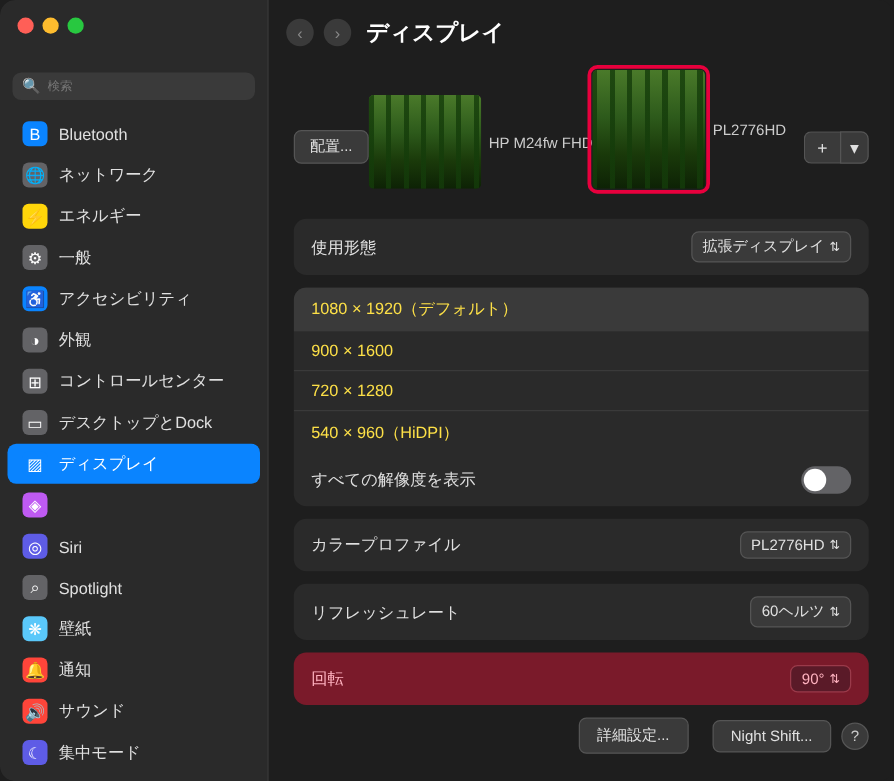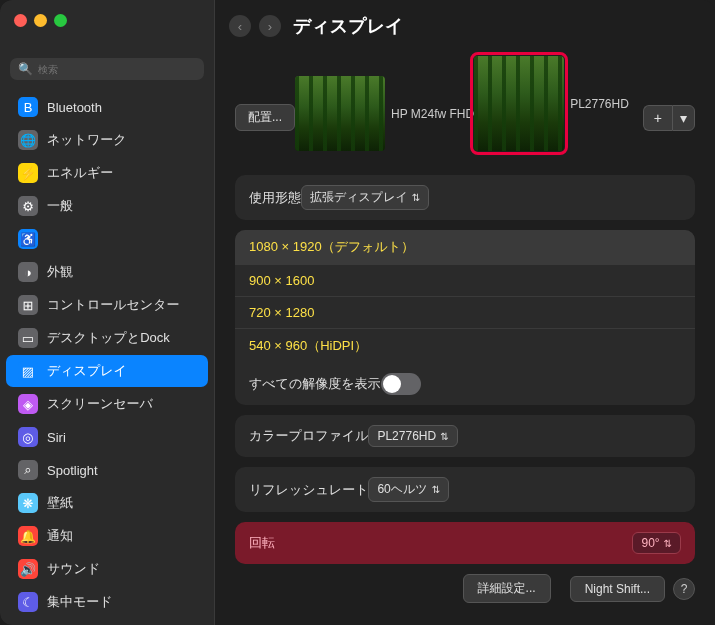--- a/index.html
+++ b/index.html
@@ -204,20 +204,21 @@
     .settings-section {
       background: #2a2a2a;
       border-radius: 10px;
       margin-bottom: 10px;
       overflow: hidden;
     }
 
     .settings-row {
       display: flex;
       align-items: center;
+      justify-content: space-between;
       padding: 10px 14px;
       border-bottom: 1px solid #3a3a3a;
     }
     .settings-row:last-child { border-bottom: none; }
 
     .settings-label {
       font-size: 13px;
       color: #e0e0e0;
     }
 
@@ -337,40 +338,40 @@
         <div class="sidebar-item">
           <span class="sidebar-icon icon-yellow">⚡</span>
           <span>エネルギー</span>
         </div>
         <div class="sidebar-item">
           <span class="sidebar-icon icon-gray">⚙</span>
           <span>一般</span>
         </div>
         <div class="sidebar-item">
           <span class="sidebar-icon icon-blue">♿</span>
+          <span>アクセシビリティ</span>
         </div>
         <div class="sidebar-item">
           <span class="sidebar-icon icon-gray">◑</span>
           <span>外観</span>
         </div>
         <div class="sidebar-item">
           <span class="sidebar-icon icon-gray">⊞</span>
           <span>コントロールセンター</span>
         </div>
         <div class="sidebar-item">
           <span class="sidebar-icon icon-gray">▭</span>
           <span>デスクトップとDock</span>
         </div>
         <div class="sidebar-item active">
           <span class="sidebar-icon icon-blue">▨</span>
           <span>ディスプレイ</span>
         </div>
         <div class="sidebar-item">
           <span class="sidebar-icon icon-purple">◈</span>
-          <span>スクリーンセーバ</span>
         </div>
         <div class="sidebar-item">
           <span class="sidebar-icon icon-indigo">◎</span>
           <span>Siri</span>
         </div>
         <div class="sidebar-item">
           <span class="sidebar-icon icon-gray">⌕</span>
           <span>Spotlight</span>
         </div>
         <div class="sidebar-item">

